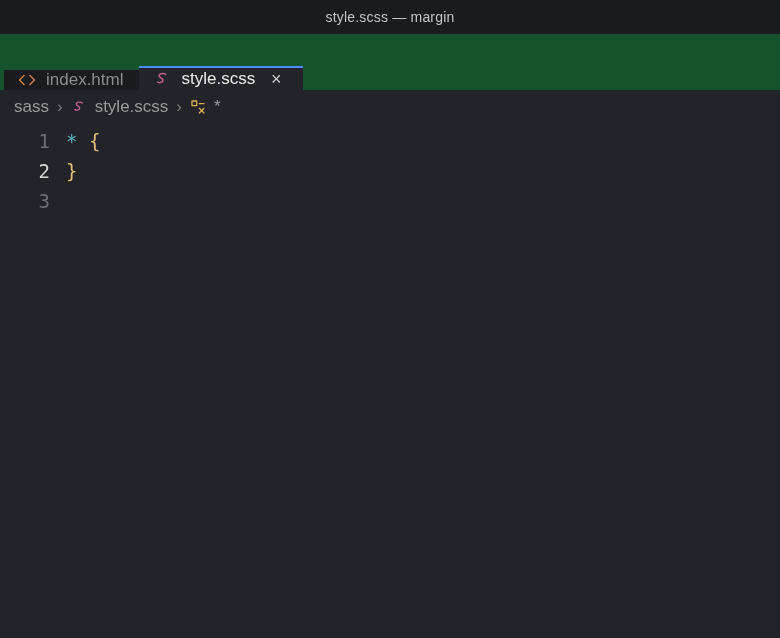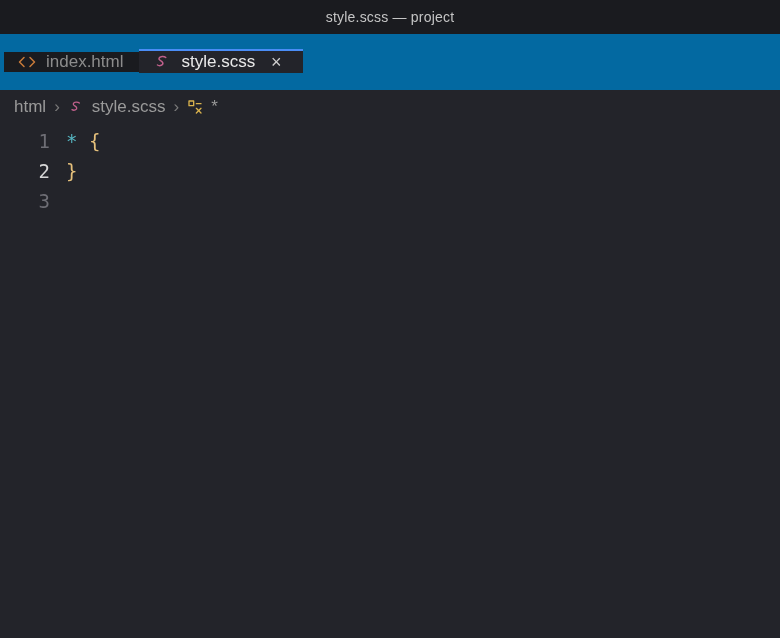--- a/index.html
+++ b/index.html
@@ -17,22 +17,22 @@
       align-items: center;
       justify-content: center;
       background: #1a1b1f;
       color: #c5c5c5;
       font-size: 14px;
       letter-spacing: 0.2px;
     }
     .tabbar {
       height: 56px;
       display: flex;
-      align-items: center;
-      background: #0369a1;
+      align-items: flex-end;
+      background: #14532d;
       padding-left: 4px;
     }
     .tab {
       display: flex;
       align-items: center;
       gap: 10px;
       padding: 0 16px 0 14px;
       font-size: 17px;
       color: #8c8c8c;
       cursor: pointer;
@@ -115,21 +115,21 @@
       height: 22px;
       background: #aeafad;
       vertical-align: -4px;
     }
     svg.ico { display: block; }
   </style>
 </head>
 <body>
 
 <div class="titlebar">
-  <span>style.scss — project</span>
+  <span>style.scss — margin</span>
 </div>
 
 <div class="tabbar">
   <div class="tab inactive">
     <span>
       <svg class="ico" width="18" height="18" viewBox="0 0 24 24" fill="none" stroke="#c97b3a" stroke-width="2" stroke-linecap="round" stroke-linejoin="round">
           <polyline points="16 18 22 12 16 6"></polyline>
           <polyline points="8 6 2 12 8 18"></polyline>
         </svg>
     </span>
@@ -143,21 +143,21 @@
     </span>
     <span>style.scss</span>
     <span class="close">
       <span style="font-size:18px;line-height:1;">×</span>
     </span>
   </div>
 </div>
 
 <div class="breadcrumbs">
   <span class="crumb">
-    <span>html</span>
+    <span>sass</span>
   </span>
   <span class="crumb-sep">›</span>
   <span class="crumb">
     <span>
       <svg class="ico" width="16" height="16" viewBox="0 0 24 24" fill="none" stroke="#c0608b" stroke-width="2" stroke-linecap="round">
           <path d="M17 6c-2-2-8-2-9 1s4 3 5 6-4 5-7 3"></path>
         </svg>
     </span>
     <span>style.scss</span>
   </span>

